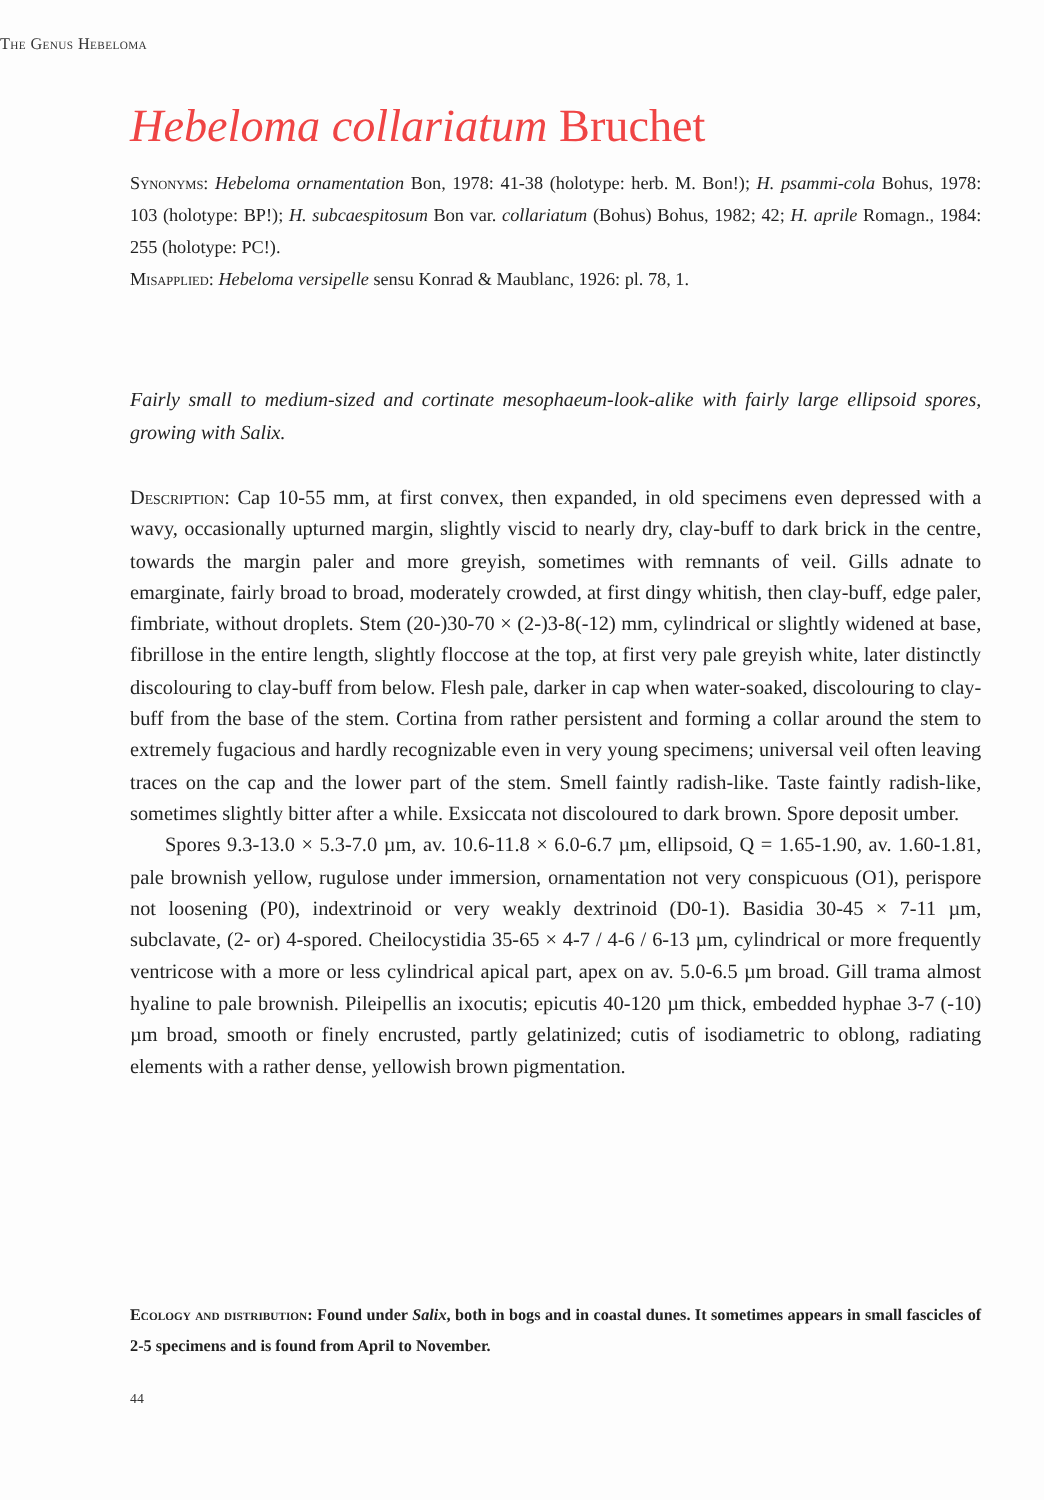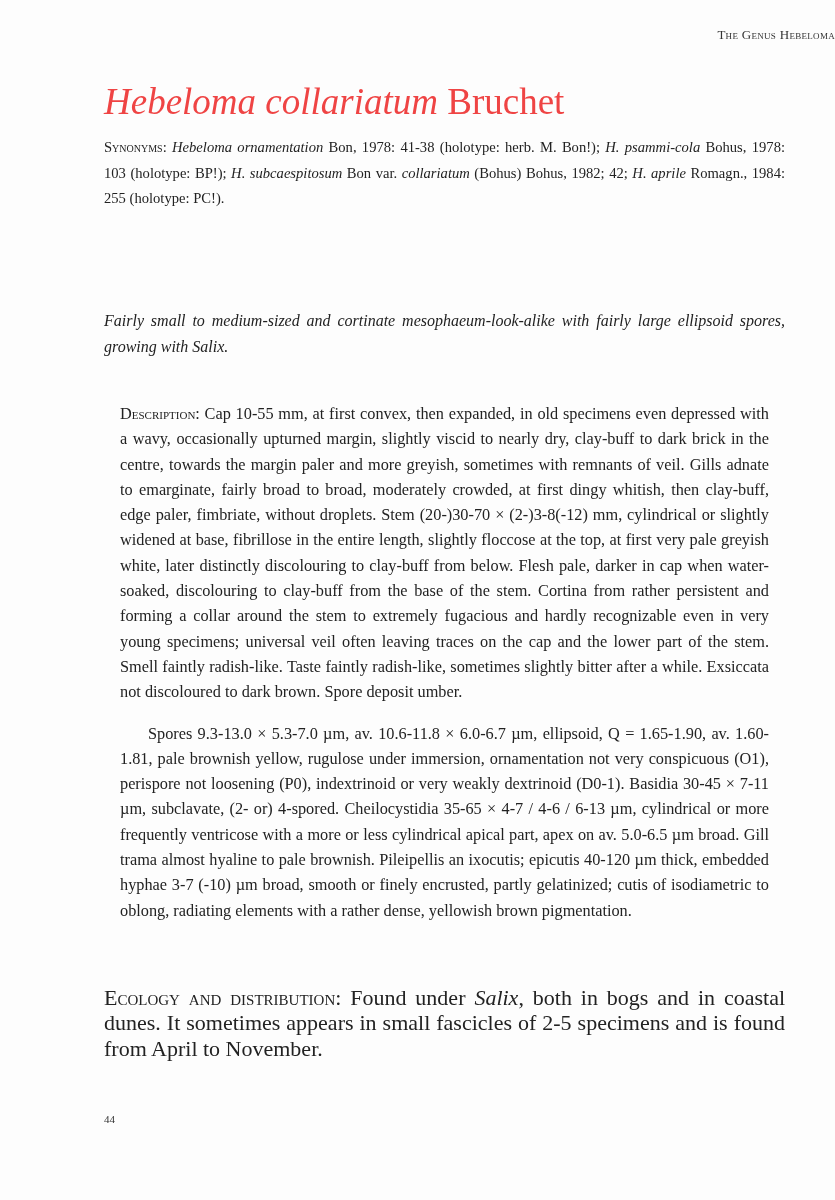--- a/index.html
+++ b/index.html
@@ -1,49 +1,50 @@
 <!DOCTYPE html>
 <html><head>
   <meta charset="utf-8">
   <style>
     html, body { margin: 0; padding: 0; }
     body {
       width: 835px; height: 1200px; background: #fdfdfd; color: #222;
       font-family: "Liberation Serif", "DejaVu Serif", serif; position: relative; overflow: hidden;
     }
     .running-head {
-      position: absolute; top: 27px; left: 0; width: 835px; text-align: right;
+      position: absolute; top: 27px; left: 0; width: 835px; text-align: left;
       font-size: 13px; letter-spacing: 0.3px; color: #333; font-variant: small-caps;
     }
     .title {
       position: absolute; top: 80px; left: 104px; font-size: 37px; color: #ef4444; margin: 0; font-weight: normal;
     }
     .title i { font-style: italic; }
     .block {
       position: absolute; left: 104px; width: 681px; font-size: 14.6px; line-height: 25.5px; text-align: justify;
     }
     .nomen { top: 135px; }
     .nomen p { margin: 0; }
     .tagline { top: 308px; font-style: italic; font-size: 16px; line-height: 26px; }
     .desc { top: 385px; font-size: 16.3px; line-height: 25.3px; }
-    .desc p { margin: 16px; }
+    .desc p { margin: 0; }
     .desc p.indent { text-indent: 28px; }
-    .eco { top: 985px; font-size: 22px; line-height: 25.3px; }
+    .eco { top: 1039px; font-size: 13px; line-height: 25.3px; font-weight: bold; }
     .sc { font-variant: small-caps; }
     .page-num { position: absolute; top: 1113px; left: 104px; font-size: 11px; color: #333; }
   </style>
 </head>
 <body>
 
 <div class="running-head">The Genus Hebeloma</div>
 
 <h1 class="title"><i>Hebeloma collariatum</i> <span>Bruchet</span></h1>
 
 <div class="block nomen">
   <p><span class="sc">Synonyms:</span> <span id="syn-parts"><i>Hebeloma ornamentation</i><span> Bon, 1978: 41-38 (holotype: herb. M. Bon!); </span><i>H. psammi-cola</i><span> Bohus, 1978: 103 (holotype: BP!); </span><i>H. subcaespitosum</i><span> Bon var. </span><i>collariatum</i><span> (Bohus) Bohus, 1982; 42; </span><i>H. aprile</i><span> Romagn., 1984: 255 (holotype: PC!).</span></span></p>
+  <p><span class="sc">Misapplied:</span> <i>Hebeloma versipelle</i><span> sensu Konrad &amp; Maublanc, 1926: pl. 78, 1.</span></p>
 </div>
 
 <div class="block tagline">Fairly small to medium-sized and cortinate mesophaeum-look-alike with fairly large ellipsoid spores, growing with Salix.</div>
 
 <div class="block desc">
   <p><span class="sc">Description:</span><span> Cap 10-55 mm, at first convex, then expanded, in old specimens even depressed with a wavy, occasionally upturned margin, slightly viscid to nearly dry, clay-buff to dark brick in the centre, towards the margin paler and more greyish, sometimes with remnants of veil. Gills adnate to emarginate, fairly broad to broad, moderately crowded, at first dingy whitish, then clay-buff, edge paler, fimbriate, without droplets. Stem (20-)30-70 × (2-)3-8(-12) mm, cylindrical or slightly widened at base, fibrillose in the entire length, slightly floccose at the top, at first very pale greyish white, later distinctly discolouring to clay-buff from below. Flesh pale, darker in cap when water-soaked, discolouring to clay-buff from the base of the stem. Cortina from rather persistent and forming a collar around the stem to extremely fugacious and hardly recognizable even in very young specimens; universal veil often leaving traces on the cap and the lower part of the stem. Smell faintly radish-like. Taste faintly radish-like, sometimes slightly bitter after a while. Exsiccata not discoloured to dark brown. Spore deposit umber.</span></p>
   <p class="indent">Spores 9.3-13.0 × 5.3-7.0 µm, av. 10.6-11.8 × 6.0-6.7 µm, ellipsoid, Q = 1.65-1.90, av. 1.60-1.81, pale brownish yellow, rugulose under immersion, ornamentation not very conspicuous (O1), perispore not loosening (P0), indextrinoid or very weakly dextrinoid (D0-1). Basidia 30-45 × 7-11 µm, subclavate, (2- or) 4-spored. Cheilocystidia 35-65 × 4-7 / 4-6 / 6-13 µm, cylindrical or more frequently ventricose with a more or less cylindrical apical part, apex on av. 5.0-6.5 µm broad. Gill trama almost hyaline to pale brownish. Pileipellis an ixocutis; epicutis 40-120 µm thick, embedded hyphae 3-7 (-10) µm broad, smooth or finely encrusted, partly gelatinized; cutis of isodiametric to oblong, radiating elements with a rather dense, yellowish brown pigmentation.</p>
 </div>
 
 <div class="block eco">

